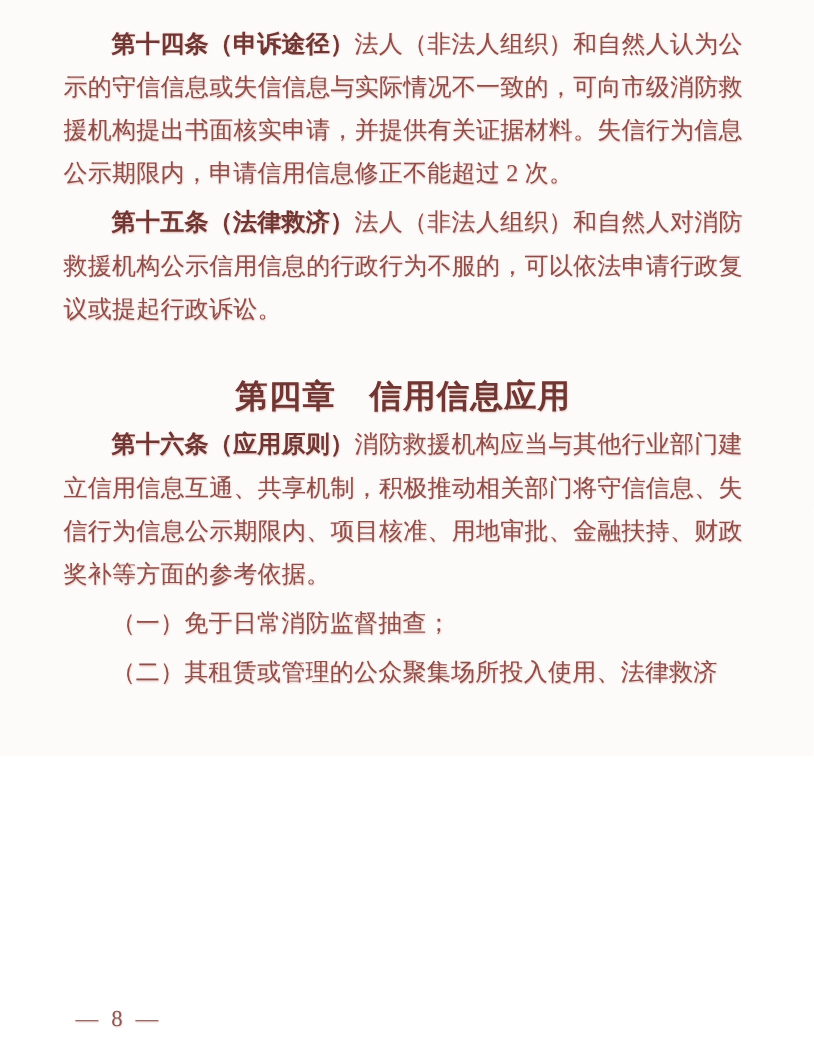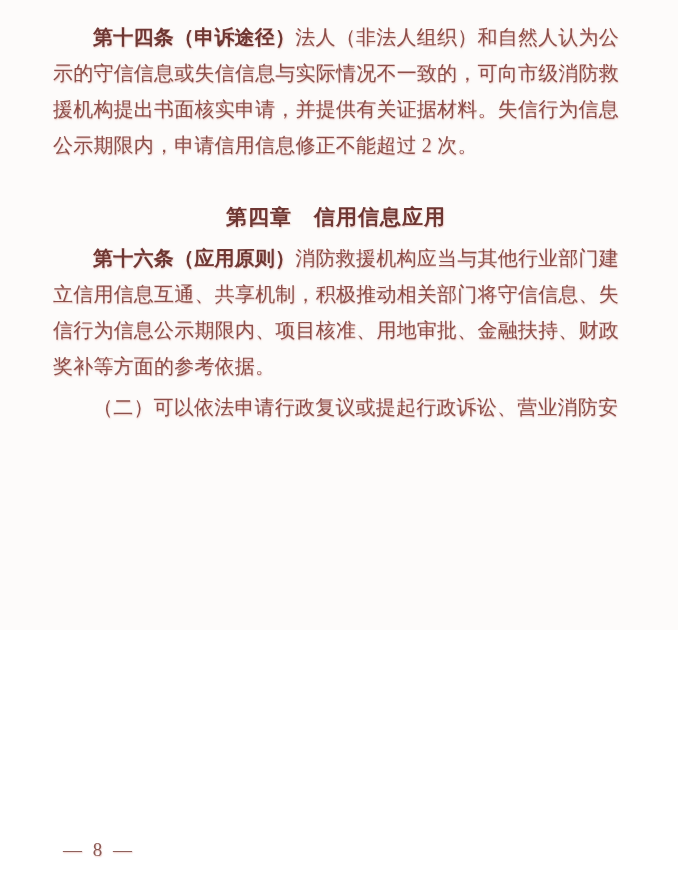--- a/index.html
+++ b/index.html
@@ -35,21 +35,21 @@
     letter-spacing: 0.2px;
     text-shadow: 0.4px 0.6px 1.6px rgba(205,115,105,0.5);
   }
   .lead {
     font-weight: bold;
     color: #6e3733;
     font-family: "Liberation Sans", sans-serif;
   }
   p.chapter {
     margin: 36px 0 5px 0;
-    font-size: 21px;
+    font-size: 27px;
     line-height: 36px;
     text-align: center;
     text-indent: 0;
     font-weight: bold;
     color: #6e3733;
     font-family: "Liberation Sans", sans-serif;
     letter-spacing: 1px;
     text-shadow: 0.4px 0.6px 1.6px rgba(205,115,105,0.45);
   }
   .pagenum {
@@ -65,25 +65,27 @@
 </style>
 </head>
 <body>
 
 <div class="page">
   <div class="text-block">
 
     <p class="para"><span class="lead">第十四条（申诉途径）</span><span>法人（非法人组织）和自然人认为公示的守信信息或失信信息与实际情况不一致的，可向市级消防救援机构提出书面核实申请，并提供有关证据材料。失信行为信息公示期限内，申请信用信息修正不能超过 2 次。</span></p>
 
 
+    <p class="para"><span class="lead">第十五条（法律救济）</span><span>法人（非法人组织）和自然人对消防救援机构公示信用信息的行政行为不服的，可以依法申请行政复议或提起行政诉讼。</span></p>
 
     <p class="chapter">第四章　信用信息应用</p>
 
     <p class="para"><span class="lead">第十六条（应用原则）</span><span>消防救援机构应当与其他行业部门建立信用信息互通、共享机制，积极推动相关部门将守信信息、失信行为信息公示期限内、项目核准、用地审批、金融扶持、财政奖补等方面的参考依据。</span></p>
 
 
+    <p class="para"><span>（一）免于日常消防监督抽查；</span></p>
 
-    <p class="para"><span>（二）可以依法申请行政复议或提起行政诉讼、营业消防安</span></p>
+    <p class="para"><span>（二）其租赁或管理的公众聚集场所投入使用、法律救济</span></p>
 
   </div>
 
   <div class="pagenum">— 8 —</div>
 </div>
 
 </body></html>

